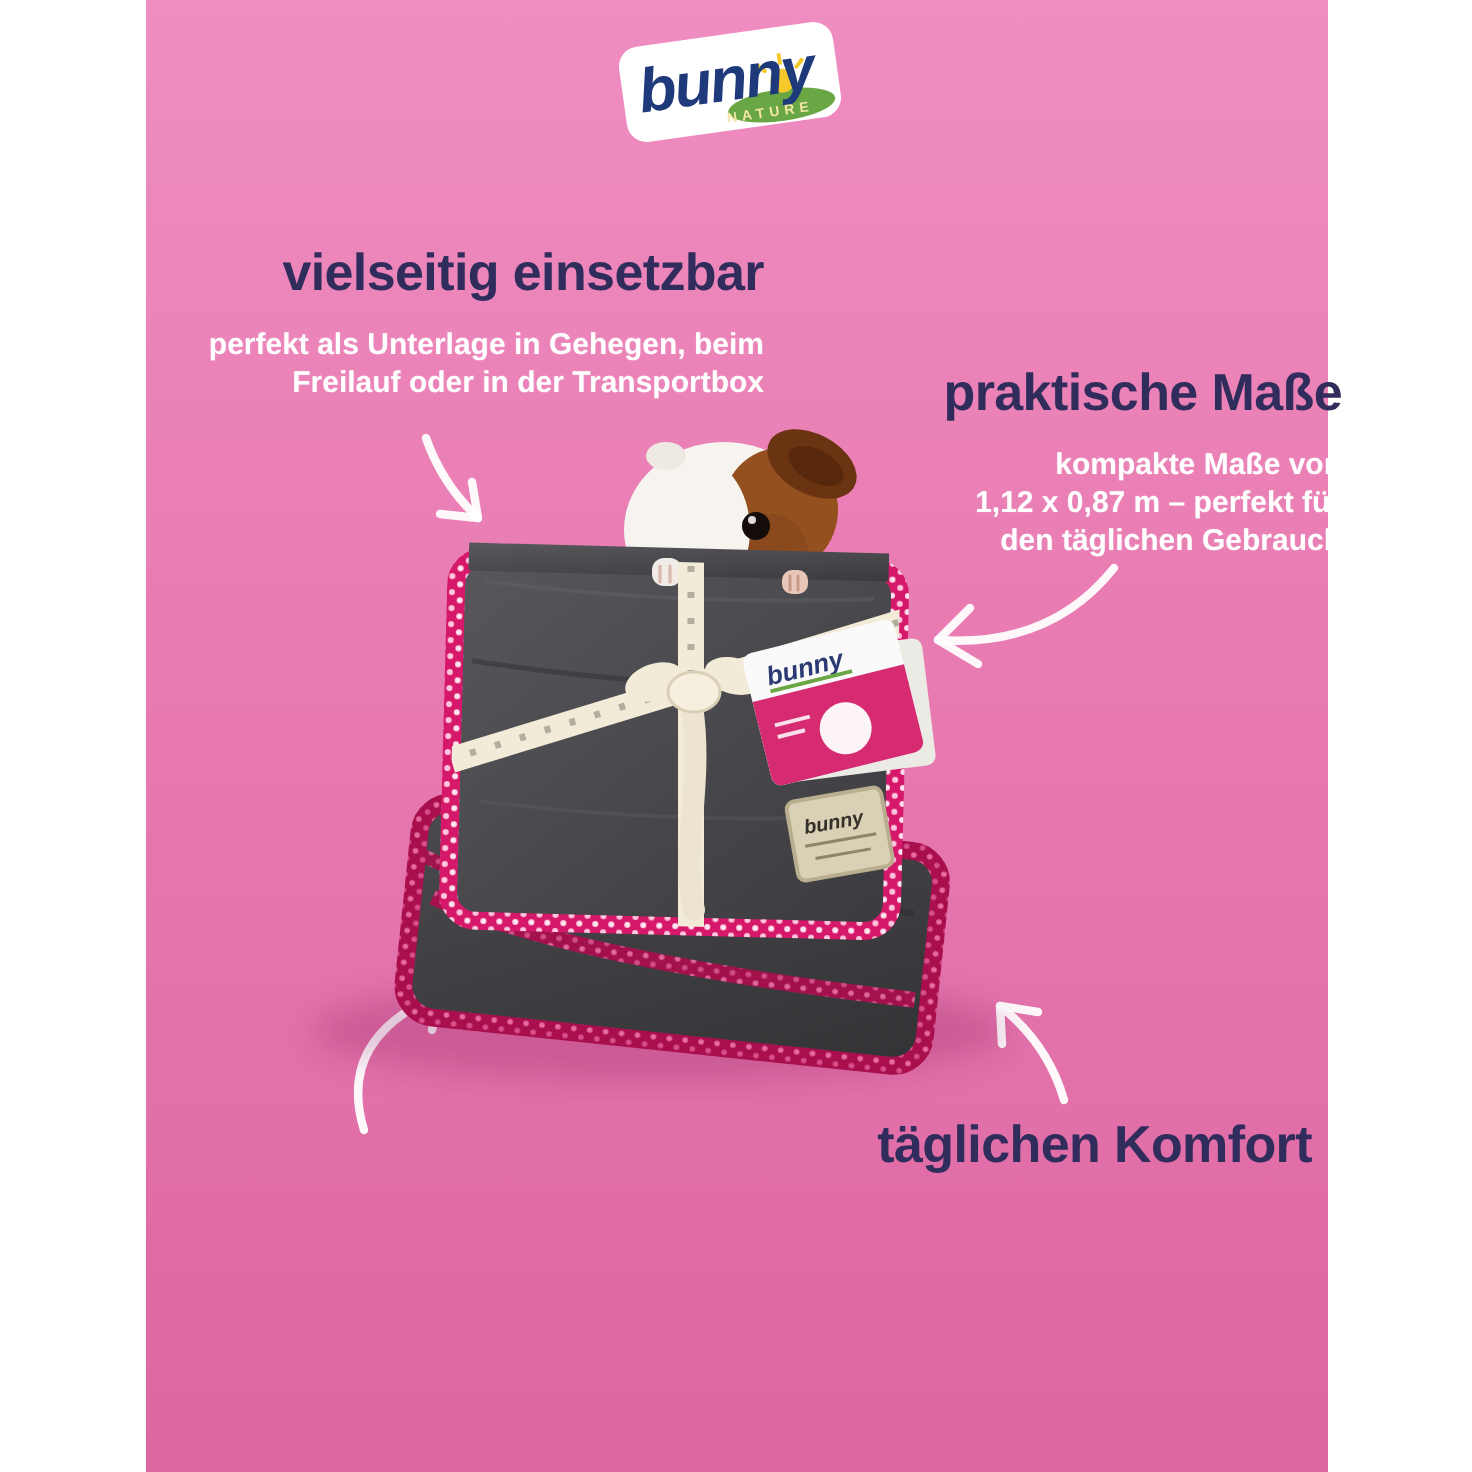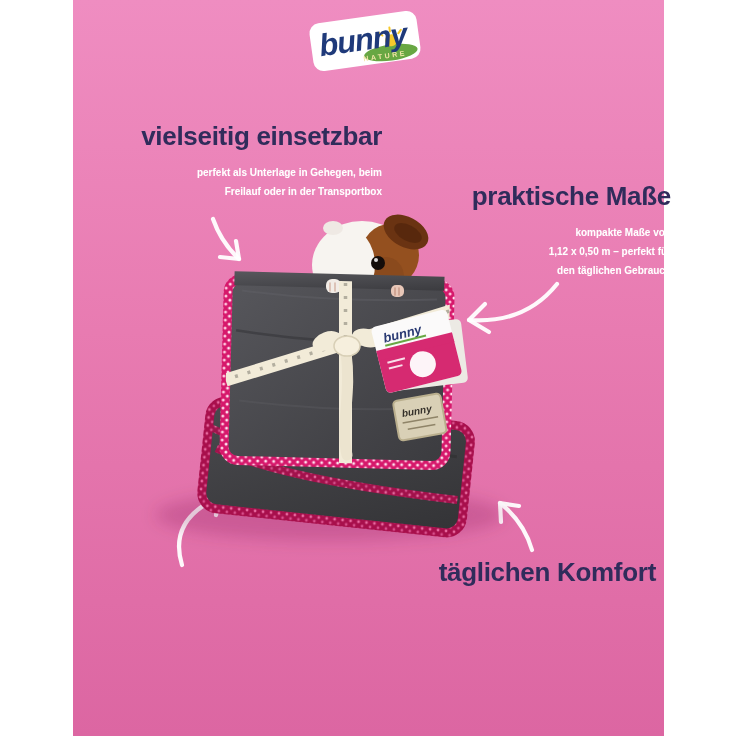--- a/index.html
+++ b/index.html
@@ -12,21 +12,21 @@
     position:absolute;left:73px;top:0;width:591px;height:736px;
     background:linear-gradient(180deg,#ef8dc1 0%,#e87bb1 45%,#dc66a2 100%);
   }
   .logo{position:absolute;left:303px;top:6px;width:125px;height:70px;}
   .feature{position:absolute;text-align:right;color:#ffffff;}
   .feature h2{
     margin:0 0 12px;font-size:26px;line-height:29px;font-weight:700;
     color:#302c5b;letter-spacing:-0.3px;white-space:pre-line;
   }
   .feature p{
-    margin:0;font-size:10px;line-height:19px;font-weight:700;white-space:pre-line;
+    margin:0;font-size:15px;line-height:19px;font-weight:700;white-space:pre-line;
     text-shadow:0 0 1px rgba(255,255,255,0.25);
   }
   .f1{left:92px;top:122px;width:290px;}
   .f2{left:413px;top:182px;width:258px;}
   .f3{left:60px;top:566px;width:286px;}
   .f4{left:390px;top:558px;width:266px;}
   .arrow{position:absolute;}
   .a1{left:203px;top:214px;}
   .a2{left:455px;top:280px;}
   .a3{left:168px;top:487px;}
@@ -55,21 +55,21 @@
 
   <div class="feature f1">
     <h2>vielseitig einsetzbar</h2>
     <p>perfekt als Unterlage in Gehegen, beim
 Freilauf oder in der Transportbox</p>
   </div>
 
   <div class="feature f2">
     <h2>praktische Maße</h2>
     <p>kompakte Maße von
-1,12 x 0,50 m – perfekt für
+1,12 x 0,87 m – perfekt für
 den täglichen Gebrauch</p>
   </div>
 
 
   <div class="feature f4">
     <h2>täglichen Komfort</h2>
   </div>
 
   <svg class="arrow a1" width="50" height="55" viewBox="0 0 50 55">
     <path d="M10,5 Q18,28 36,45" fill="none" stroke="#ffffff" stroke-width="4.2" stroke-linecap="round" opacity="0.95"></path>

